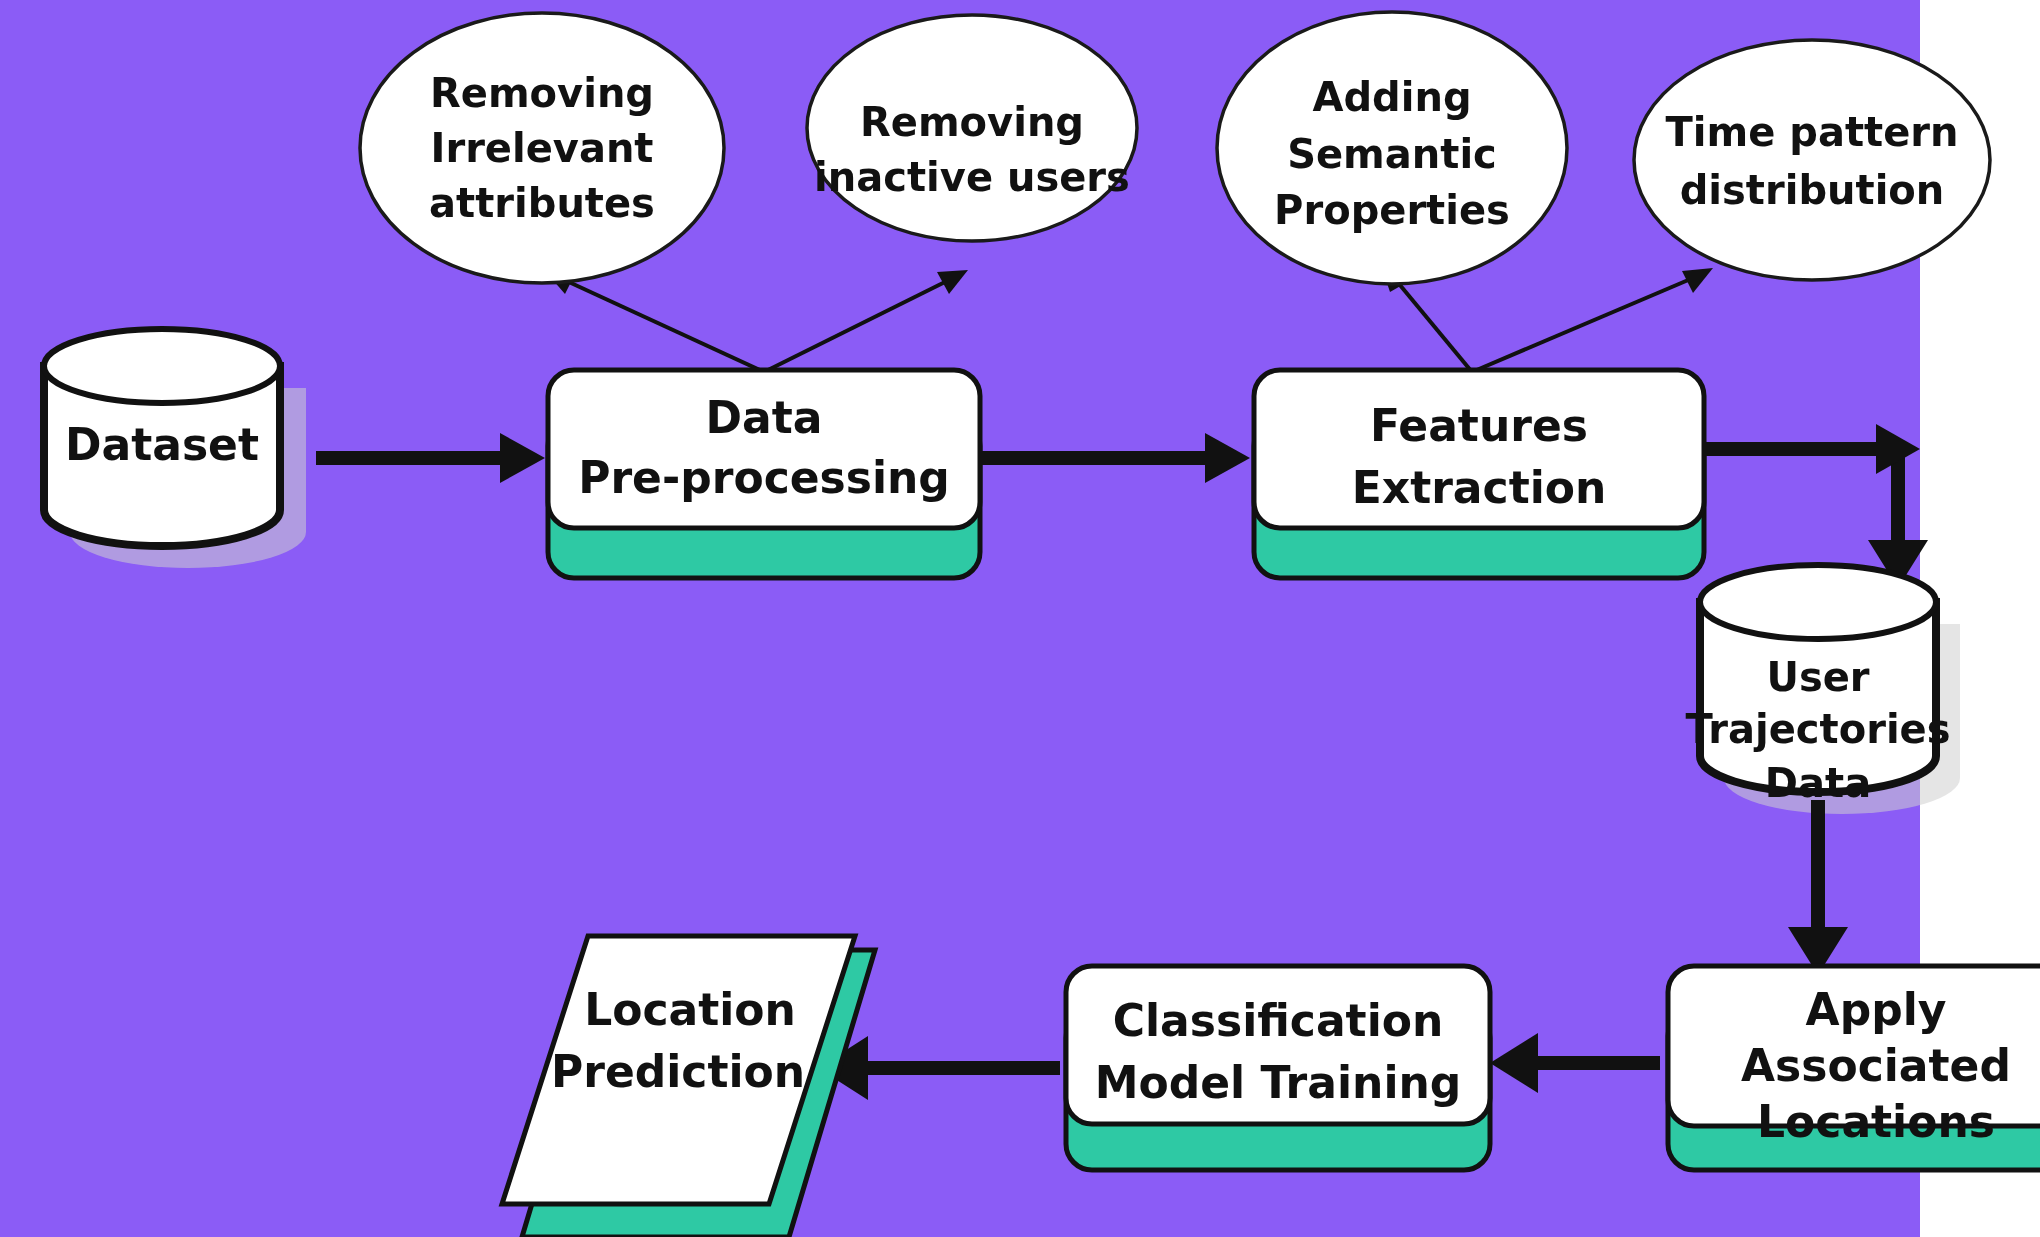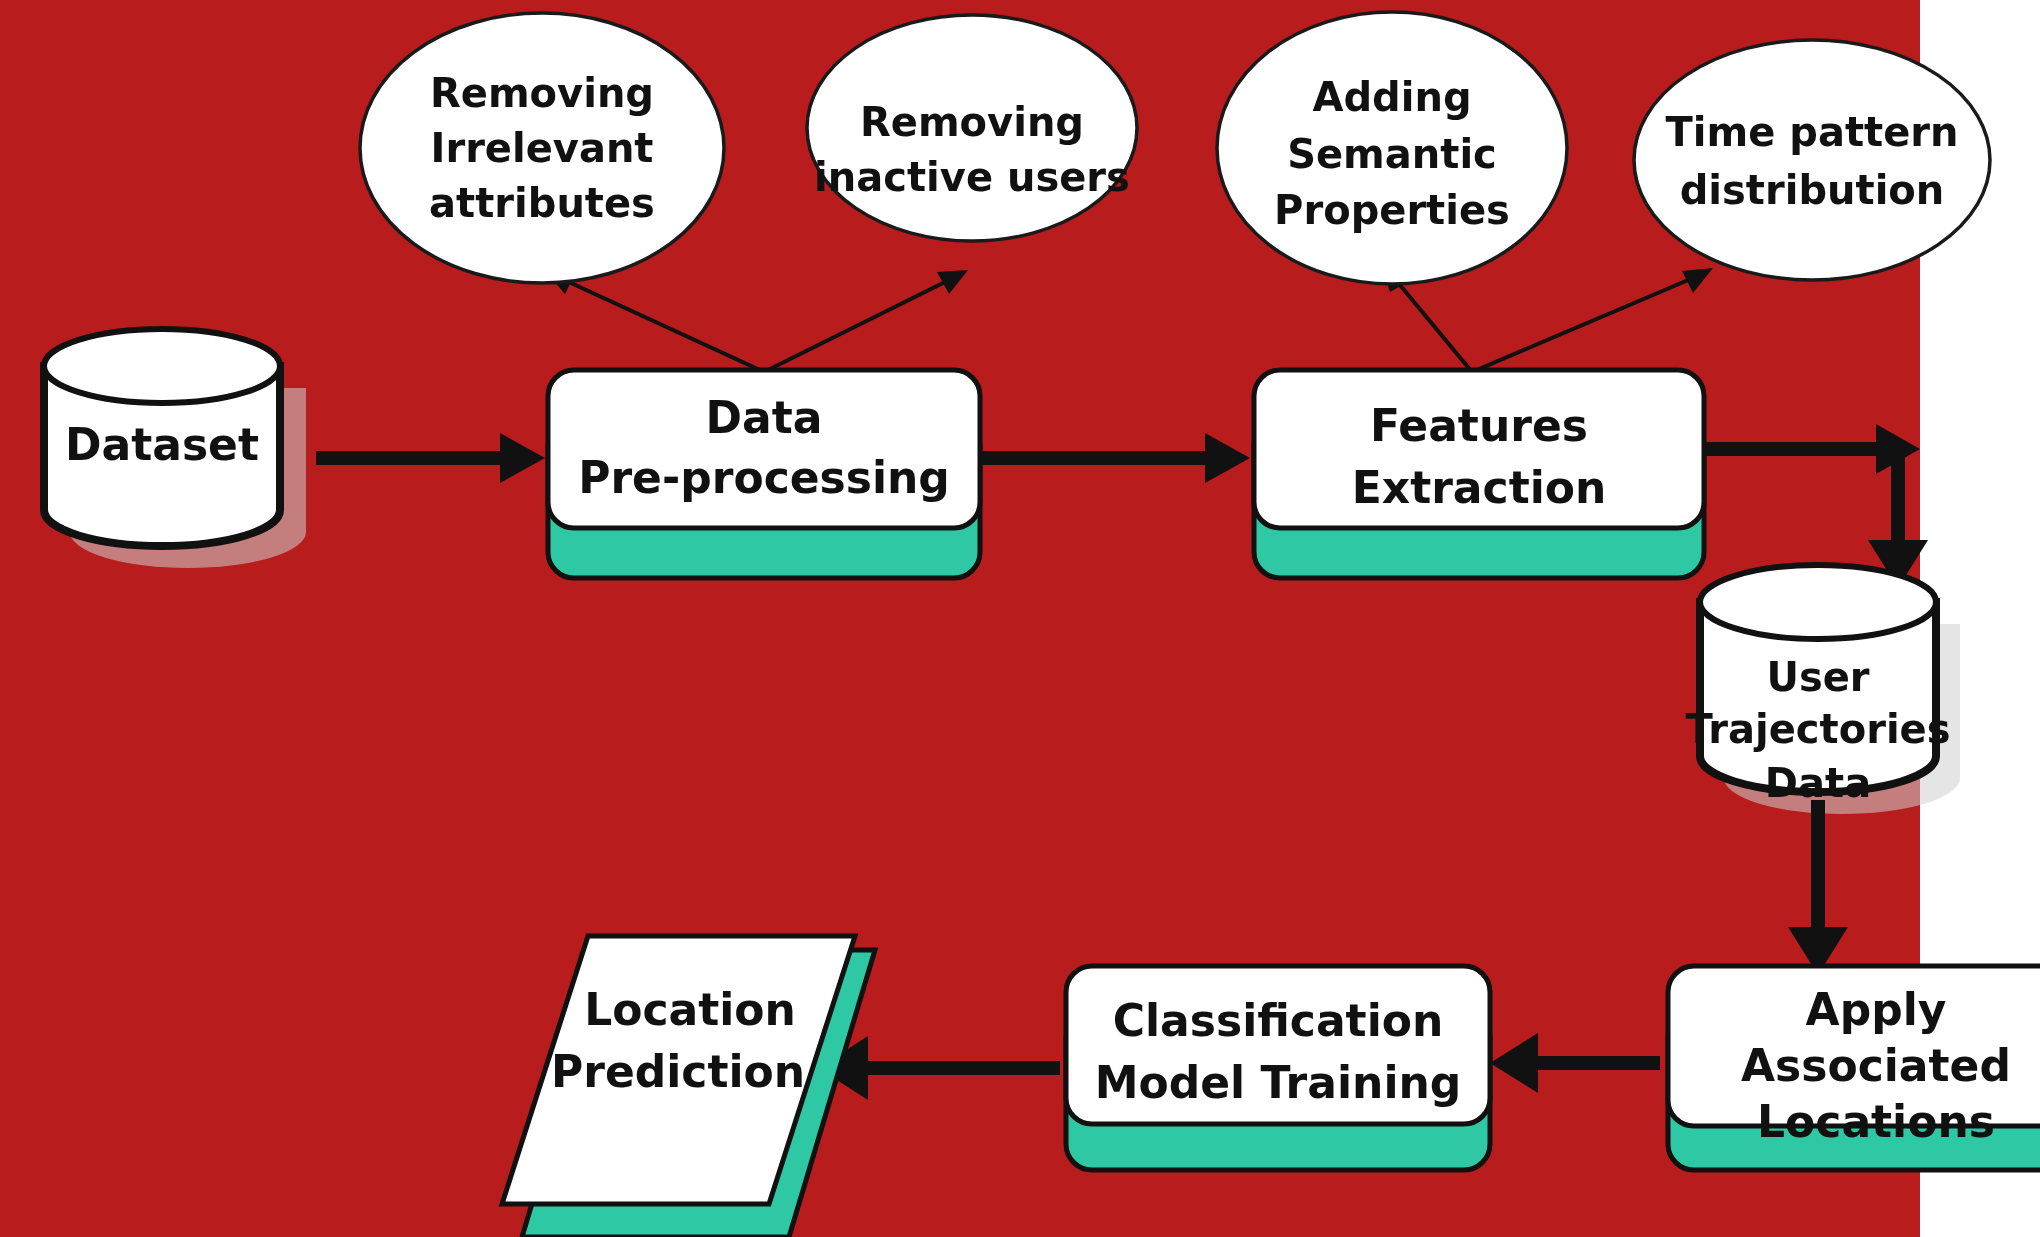--- a/index.html
+++ b/index.html
@@ -10,21 +10,21 @@
   body {
     width: 2040px;
     height: 1237px;
     overflow: hidden;
     font-family: "DejaVu Sans", "Liberation Sans", sans-serif;
   }
   #canvas {
     position: relative;
     width: 1920px;
     height: 1237px;
-    background: #b91c1c;
+    background: #8b5cf6;
   }
   svg#diagram {
     position: absolute;
     left: 0;
     top: 0;
     width: 2040px;
     height: 1237px;
   }
   .node-label {
     font-family: "DejaVu Sans", "Liberation Sans", sans-serif;

